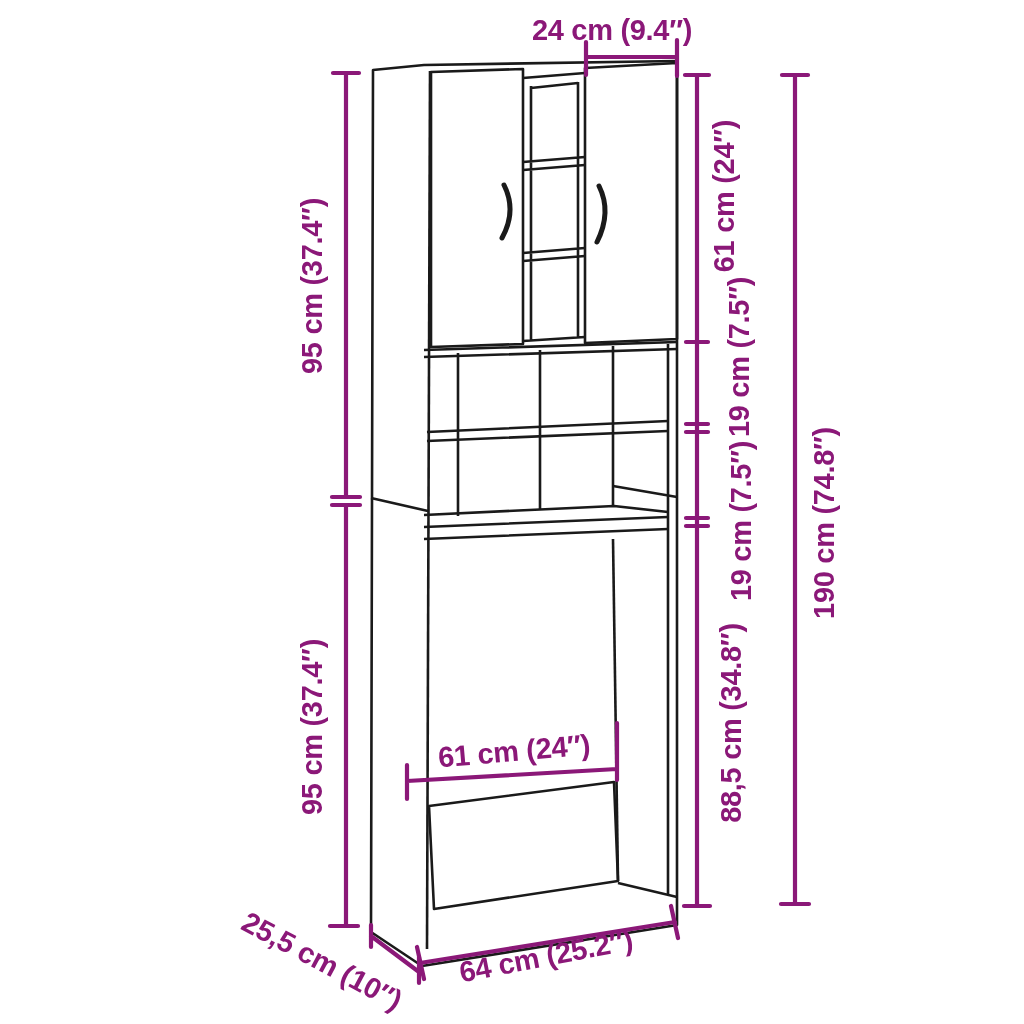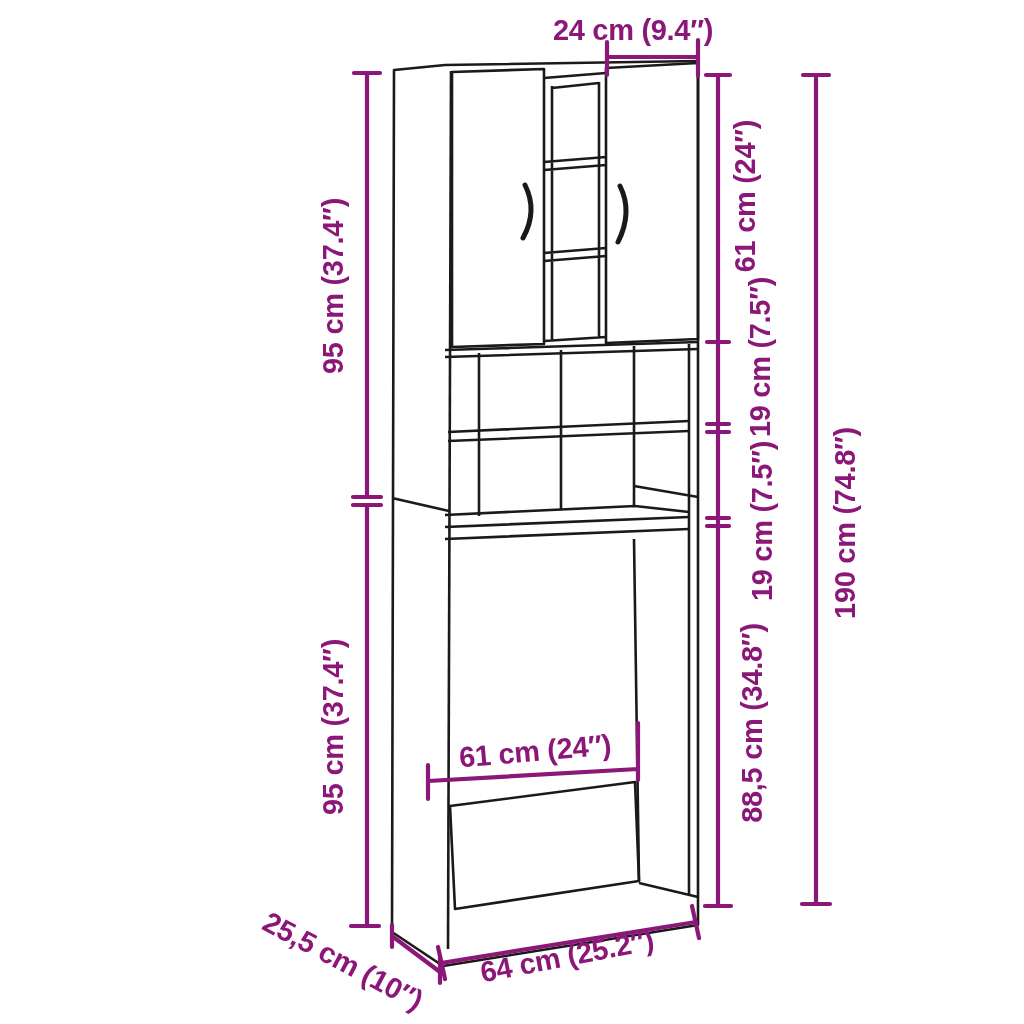--- a/index.html
+++ b/index.html
@@ -1,20 +1,19 @@
 <!DOCTYPE html>
 <html style="--dim-color: #8B1878; --line-color: #1A1A1A; --bg-color: #FFFFFF;"><head>
 <meta charset="utf-8">
 <style>
   html,body{margin:0;padding:0;background:#fff;}
   .canvas{
     width:841px;height:1024px;position:relative;
     background:var(--bg-color,#fff);overflow:hidden;
     font-family:"Liberation Sans",sans-serif;
-    padding-left:21px;
   }
   svg{display:block;}
   .line{stroke:var(--line-color,#1a1a1a);fill:none;stroke-width:2.6;stroke-linejoin:round;}
   .handle{stroke:var(--line-color,#1a1a1a);fill:none;stroke-width:5;stroke-linecap:round;}
   .dim{stroke:var(--dim-color,#8B1878);fill:none;stroke-width:4.2;stroke-linecap:round;}
   .dim-label{
     fill:var(--dim-color,#8B1878);stroke:none;
     font-family:"Liberation Sans",sans-serif;
     font-weight:700;font-size:29px;letter-spacing:-0.3px;
   }

